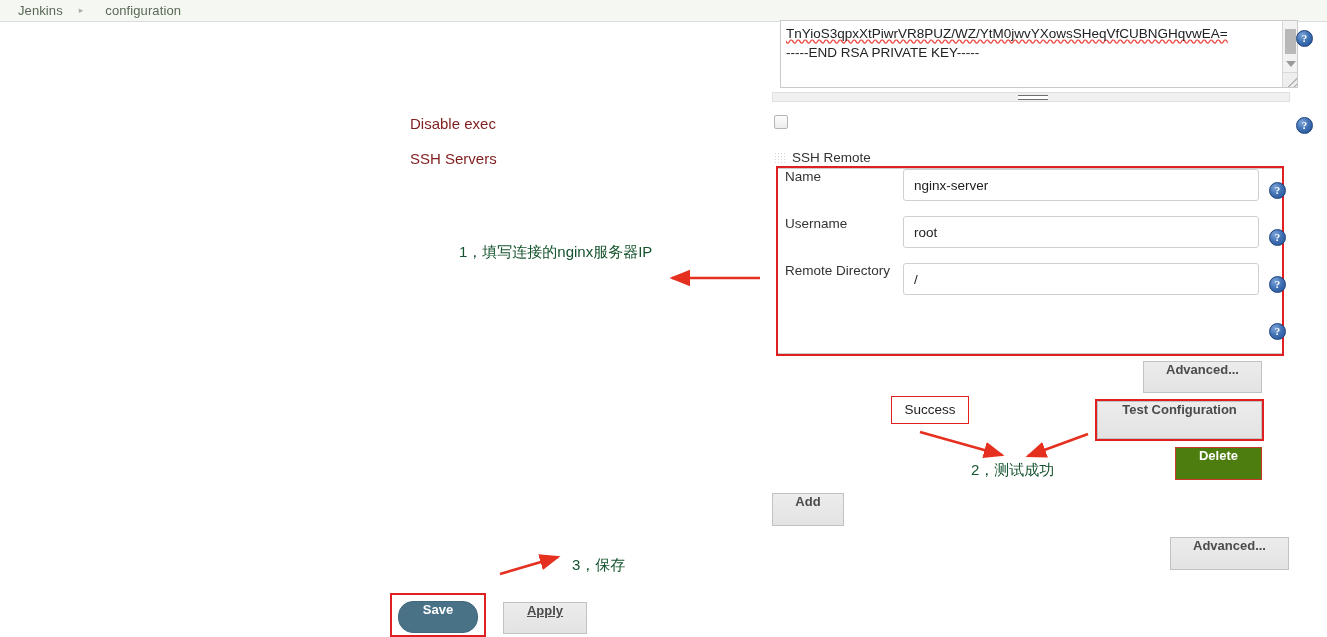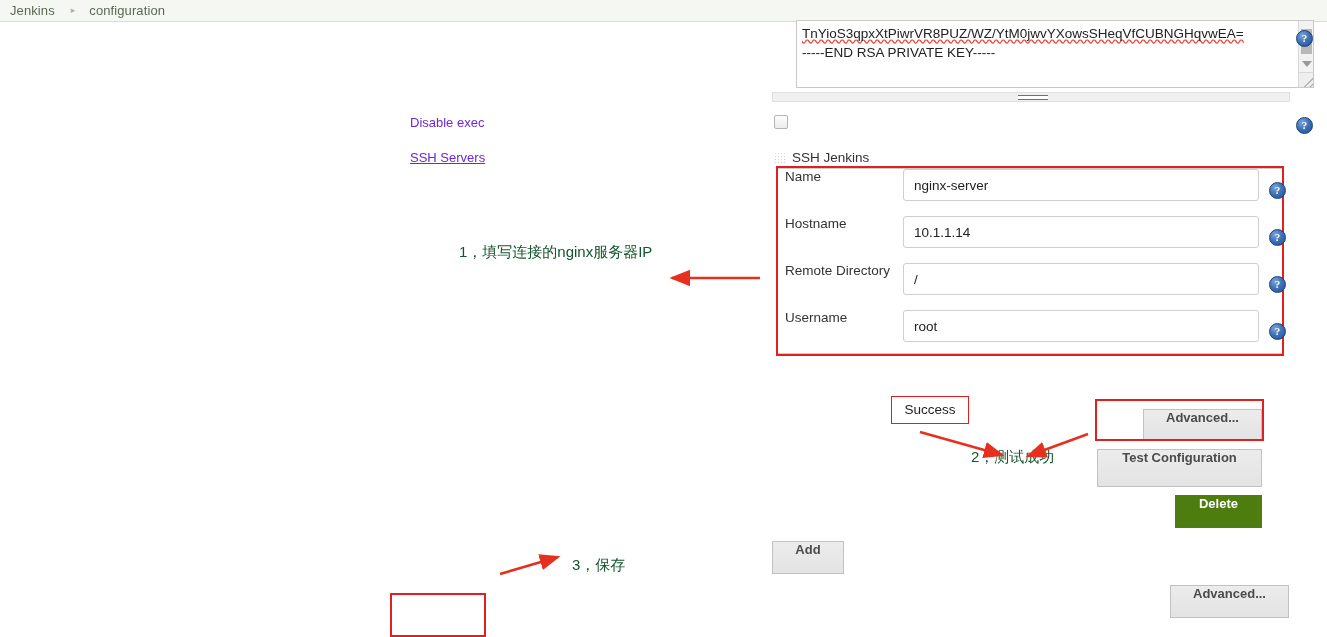--- a/index.html
+++ b/index.html
@@ -29,42 +29,43 @@
   .breadcrumb-inner {
     display: flex;
     align-items: center;
     height: 21px;
     padding-left: 10px;
   }
   .crumb {
     font-size: 13px;
     color: #5a6a55;
     letter-spacing: .1px;
+    margin-left: 8px;
   }
   .crumb-sep {
     margin: 0 14px 0 16px;
     color: #a7b3a2;
     font-size: 9px;
     line-height: 1;
   }
 
   
   .abs { position: absolute; }
 
   
   .form-label {
-    font-size: 13px;
-    color: #6d28d9;
+    font-size: 15px;
+    color: #7f1d1d;
     white-space: nowrap;
   }
 
   
   .ta-wrap {
     position: absolute;
-    left: 796px;
+    left: 780px;
     top: 20px;
     width: 518px;
     height: 68px;
     border: 1px solid #c9c9c9;
     background: #ffffff;
     box-sizing: border-box;
   }
   .ta-text {
     position: absolute;
     left: 5px;
@@ -237,21 +238,20 @@
     position: absolute;
     border: 1px solid #c2c2c2;
     background: linear-gradient(#ececec, #e3e3e3);
     color: #4b4b4b;
     font-family: "Liberation Sans", sans-serif;
     font-size: 13px;
     font-weight: bold;
     text-align: center;
     box-sizing: border-box;
     cursor: pointer;
-    margin-top: 48px;
   }
   .btn-danger {
     background: #4d7c0f;
     border: 1px solid #c93a2c;
     color: #ffffff;
   }
   .btn-primary {
     background: #4a7287;
     border: 1px solid #41687c;
     color: #ffffff;
@@ -311,40 +311,36 @@
 </div>
 <div class="hscroll">
   <div class="hscroll-thumb"></div>
 </div>
 <div class="help-icon abs" style="left:1296px; top:30px;">?</div>
 
 <div class="form-label abs" style="left:410px; top:115px;">Disable exec</div>
 <div class="checkbox" style="left:774px; top:115px;"></div>
 <div class="help-icon abs" style="left:1296px; top:117px;">?</div>
 
-<div class="form-label abs" style="left:410px; top:150px;text-decoration:underline;">SSH Servers</div>
+<div class="form-label abs" style="left:410px; top:150px;">SSH Servers</div>
 <div class="grip" style="left:774px; top:152px;"></div>
-<div class="ssh-title">SSH Jenkins</div>
+<div class="ssh-title">SSH Remote</div>
 
 <div class="ssh-panel">
   <div class="ssh-row">
     <div class="ssh-row-label">Name</div>
     <input class="ssh-input" value="nginx-server" style="">
   </div>
   <div class="ssh-row">
-    <div class="ssh-row-label">Hostname</div>
-    <input class="ssh-input" value="10.1.1.14" style="">
+    <div class="ssh-row-label">Username</div>
+    <input class="ssh-input" value="root" style="">
   </div>
   <div class="ssh-row">
     <div class="ssh-row-label">Remote Directory</div>
     <input class="ssh-input" value="/" style="">
-  </div>
-  <div class="ssh-row">
-    <div class="ssh-row-label">Username</div>
-    <input class="ssh-input" value="root" style="">
   </div>
 </div>
 <div class="red-box" style="left:776px; top:166px; width:508px; height:190px;"></div>
 
 <div class="help-icon abs" style="left:1269px; top:182px;">?</div>
 <div class="help-icon abs" style="left:1269px; top:229px;">?</div>
 <div class="help-icon abs" style="left:1269px; top:276px;">?</div>
 <div class="help-icon abs" style="left:1269px; top:323px;">?</div>
 
 <div class="btn" style="left:1143px; top:361px; width:119px; height:32px;">Advanced...</div>
@@ -359,21 +355,21 @@
 <div class="btn" style="left:1170px; top:537px; width:119px; height:33px;">Advanced...</div>
 
 <div class="btn btn-primary" style="left:398px; top:601px; width:80px; height:32px;border-radius:15px;">Save</div>
 <div class="red-box" style="left:390px; top:593px; width:96px; height:44px;"></div>
 
 <div class="btn" style="left:503px; top:602px; width:84px; height:32px;text-decoration:underline;">Apply</div>
 
 <div class="success-box">Success</div>
 
 <div class="note" style="left:459px; top:243px;">1，填写连接的nginx服务器IP</div>
-<div class="note" style="left:971px; top:448px;">2，测试成功</div>
+<div class="note" style="left:971px; top:461px;">2，测试成功</div>
 <div class="note" style="left:572px; top:556px;">3，保存</div>
 
 <svg class="arrow-layer" viewBox="0 0 1327 637">
   <defs>
     <marker id="ah" markerWidth="9" markerHeight="9" refX="7" refY="3.2" orient="auto">
       <path d="M0,0 L8,3.2 L0,6.4 z" fill="#e53020"></path>
     </marker>
   </defs>
   <line x1="760" y1="278" x2="672" y2="278" stroke="#e53020" stroke-width="2.6" marker-end="url(#ah)"></line>
   <line x1="920" y1="432" x2="1002" y2="455" stroke="#e53020" stroke-width="2.6" marker-end="url(#ah)"></line>

